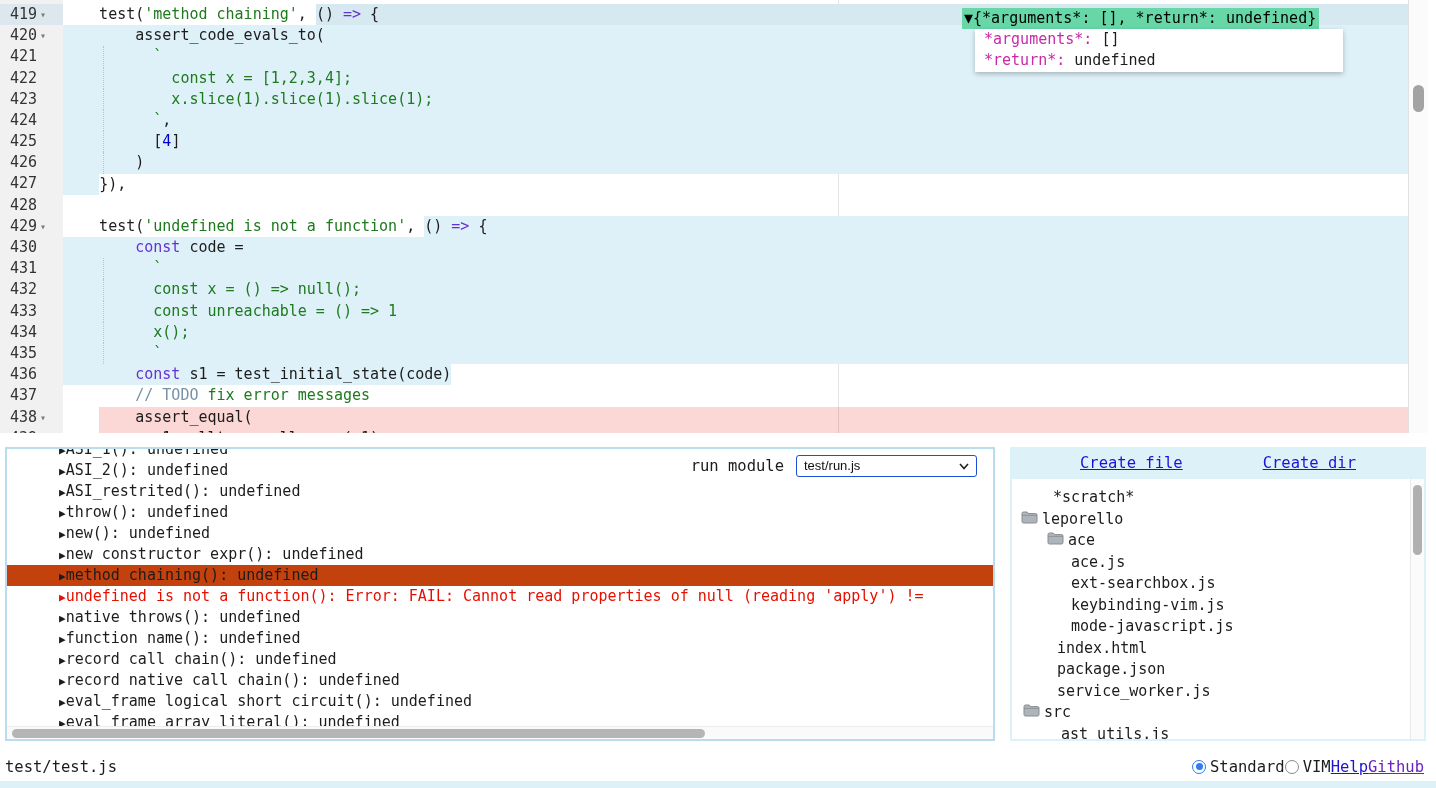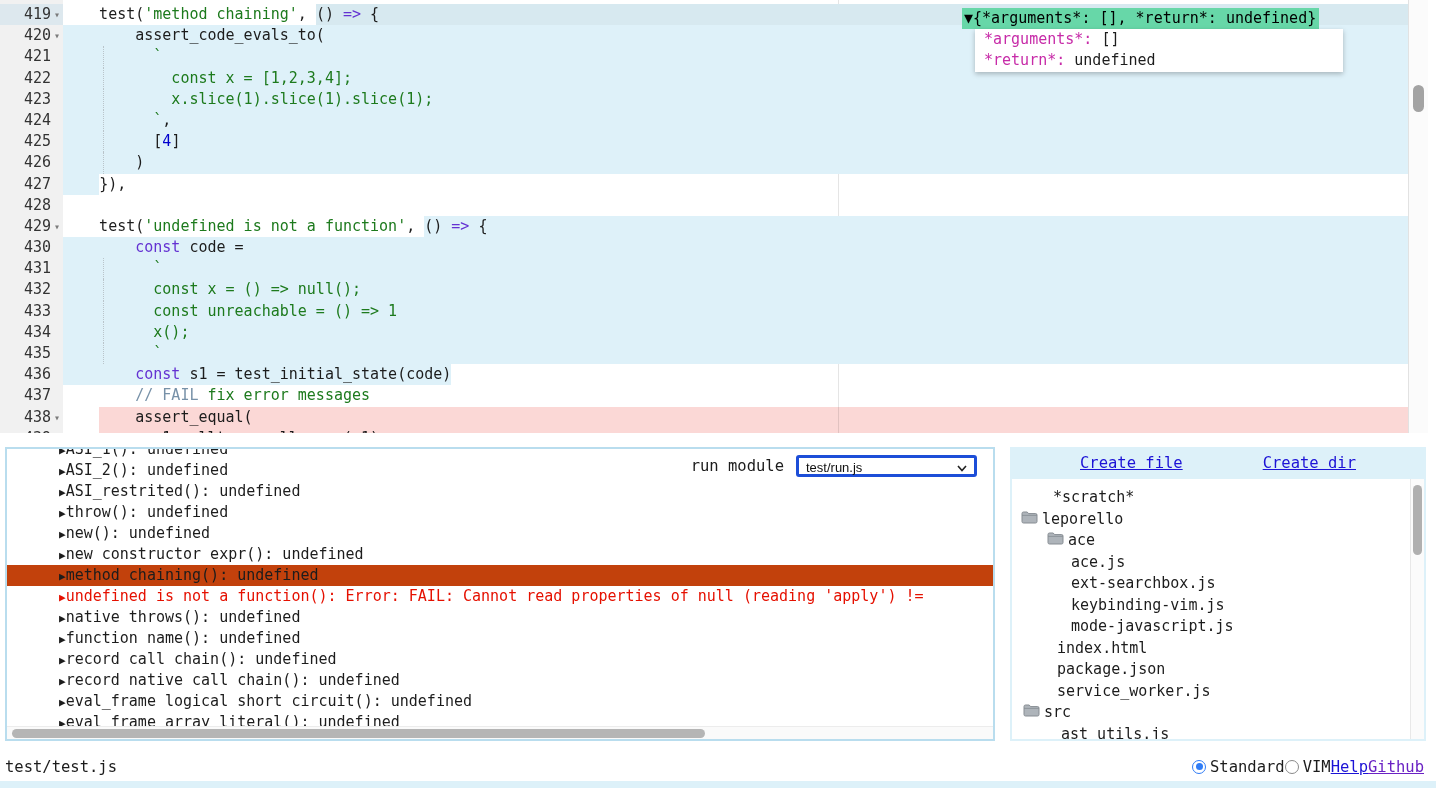--- a/index.html
+++ b/index.html
@@ -5,21 +5,21 @@
   * { margin:0; padding:0; box-sizing:border-box; }
   html,body { background:#fff; }
   #app {
     position:relative; width:1436px; height:788px; overflow:hidden;
     background:#fff; font-family:"DejaVu Sans Mono", monospace; color:#1c1c1c;
   }
   
   #editor { position:absolute; left:0; top:0; width:1436px; height:433px; overflow:hidden; background:#fff; }
   #gutter { position:absolute; left:0; top:0; width:63px; height:433px; background:#f1f1f1; padding-top:4px; z-index:5; }
   .gcell { height:21.2px; line-height:21.2px; font-size:15px; color:#333;
-           display:flex; justify-content:flex-end; align-items:flex-start; padding-right:0; }
+           display:flex; justify-content:flex-end; align-items:flex-end; padding-right:14px; }
   .gcell.active { background:#dde8ee; }
   .gnum { }
   .gfold { width:12px; font-size:10px; color:#7b7b7b; text-align:center; }
   #lines { position:absolute; left:63px; top:0; width:1345px; height:433px; padding-top:4px; }
   #print-margin { position:absolute; left:775px; top:0; height:433px; width:1px; background:rgba(0,0,0,0.10); z-index:1; }
   .crow { position:relative; height:21.2px; line-height:21.2px; font-size:15px; display:flex; white-space:pre; }
   .crow .seg { white-space:pre; }
   .crow .tailseg { flex:1 1 auto; white-space:pre; }
   .bg-blue { background:#def1f9; }
   .bg-active { background:#d7e9f0; }
@@ -42,21 +42,21 @@
   #console { position:absolute; left:5px; top:447px; width:990px; height:294px; background:#fff;
              border:2px solid #b9ddee; overflow:hidden; }
   #citems { position:absolute; left:0; top:0; right:0; bottom:13px; overflow:hidden; }
   .citem { height:21px; line-height:21px; font-size:15px; padding-left:52px; white-space:nowrap; }
   .citem.clipped { margin-top:-10px; }
   .citem.selected { background:#c2410c; }
   .citem.error { color:#e51000; }
   .tri { font-size:11px; }
   #runbar { position:absolute; right:16px; top:6px; display:flex; align-items:center; gap:12px; z-index:3;margin-left:40px; }
   #run-label { font-size:15.5px; }
-  #run-select { position:relative; width:181px; height:22px; background:#fff; border:3px solid #1d4ed8;
+  #run-select { position:relative; width:181px; height:22px; background:#fff; border:1px solid #1d4ed8;
                 border-radius:3px; font-family:"Liberation Sans", sans-serif; font-size:13px;
                 line-height:20px; padding-left:7px; color:#111; }
   #run-select svg { position:absolute; right:7px; top:7px; }
   #c-hsb { position:absolute; left:0; right:0; bottom:0; height:13px; background:#fafafa; border-top:1px solid #ececec; }
   #c-hsb .thumb { position:absolute; left:5px; top:2px; width:693px; height:9px; background:#b5b5b5; border-radius:5px; }
   
   #filepanel { position:absolute; left:1010px; top:447px; width:416px; height:294px; background:#ddf1f9; }
   #fp-header { height:32px; display:flex; align-items:center; justify-content:space-around; padding:0 30px; }
   .fp-link { font-size:15.5px; color:#1c13d6; text-decoration:underline; cursor:pointer; }
   #ftree { position:absolute; left:2px; top:32px; right:2px; bottom:2px; background:#fff; overflow:hidden; padding-top:8px; }
@@ -184,21 +184,21 @@
         <div class="crow" style="z-index: 2;"><span class="seg bg-blue"><span class="seg tk-d">    </span></span><span class="seg tk-d">}),</span></div>
         <div class="crow"></div>
         <div class="crow" style="z-index: 2;"><span class="seg tk-d">    test(</span><span class="seg tk-s">'undefined is not a function'</span><span class="seg tk-d">, </span><span class="tailseg bg-blue"><span class="seg tk-d">() </span><span class="seg tk-k">=&gt;</span><span class="seg tk-d"> {</span></span></div>
         <div class="crow bg-blue" style="z-index: 2;"><span class="seg tk-d">        </span><span class="seg tk-k">const</span><span class="seg tk-d"> code =</span></div>
         <div class="crow bg-blue" style="z-index: 2;"><span class="seg tk-s">          `</span><div class="guide"></div></div>
         <div class="crow bg-blue" style="z-index: 2;"><span class="seg tk-s">          const x = () =&gt; null();</span><div class="guide"></div></div>
         <div class="crow bg-blue" style="z-index: 2;"><span class="seg tk-s">          const unreachable = () =&gt; 1</span><div class="guide"></div></div>
         <div class="crow bg-blue" style="z-index: 2;"><span class="seg tk-s">          x();</span><div class="guide"></div></div>
         <div class="crow bg-blue" style="z-index: 2;"><span class="seg tk-s">          `</span><div class="guide"></div></div>
         <div class="crow" style="z-index: 2;"><span class="seg bg-blue"><span class="seg tk-d">        </span><span class="seg tk-k">const</span><span class="seg tk-d"> s1 = test_initial_state(code)</span></span></div>
-        <div class="crow"><span class="seg tk-d">        </span><span class="seg tk-c">// FAIL</span><span class="seg tk-s"> fix error messages</span></div>
+        <div class="crow"><span class="seg tk-d">        </span><span class="seg tk-c">// TODO</span><span class="seg tk-s"> fix error messages</span></div>
         <div class="crow" style="z-index: 0;"><span class="seg tk-d">    </span><span class="tailseg bg-pink"><span class="seg tk-d">    assert_equal(</span></span></div>
         <div class="crow" style="z-index: 0;"><span class="seg tk-d">    </span><span class="tailseg bg-pink"><span class="seg tk-d">      s1.calltree.call.args(-1)</span></span></div>
       </div>
     <div id="ed-sb">
       <div class="thumb"></div>
     </div>
     <div id="tooltip">
       <div class="hdr">▼{*arguments*: [], *return*: undefined}</div>
       <div class="body">
           <div class="trow"><span class="tkey">*arguments*:</span><span class="tval"> []</span></div>

